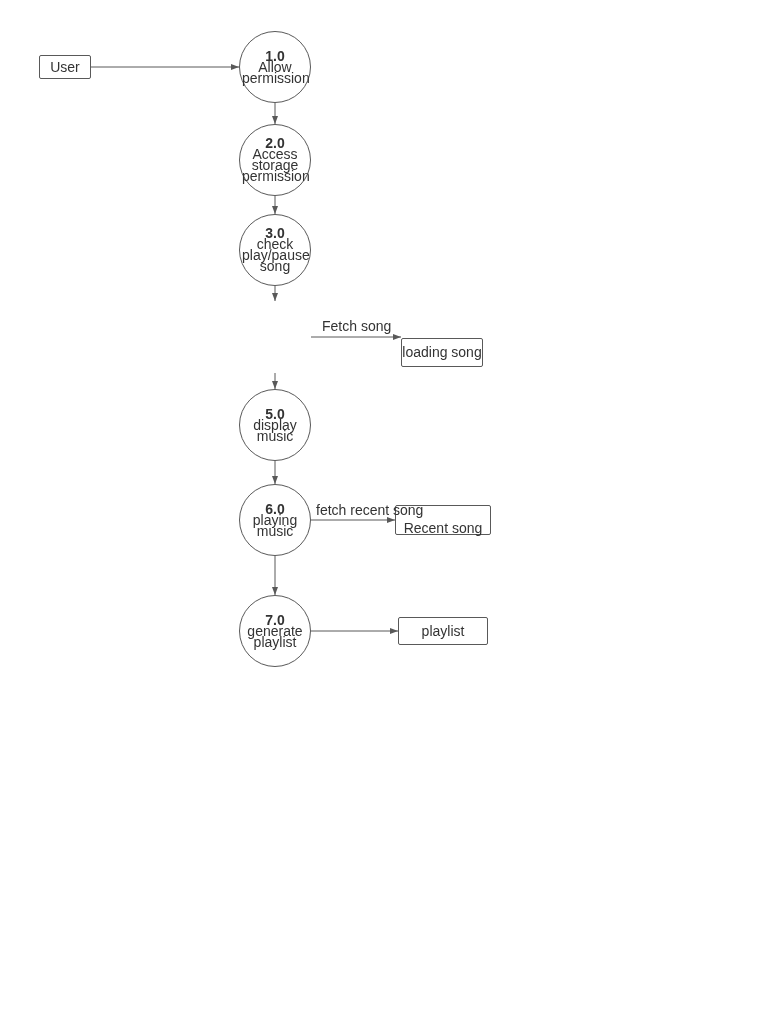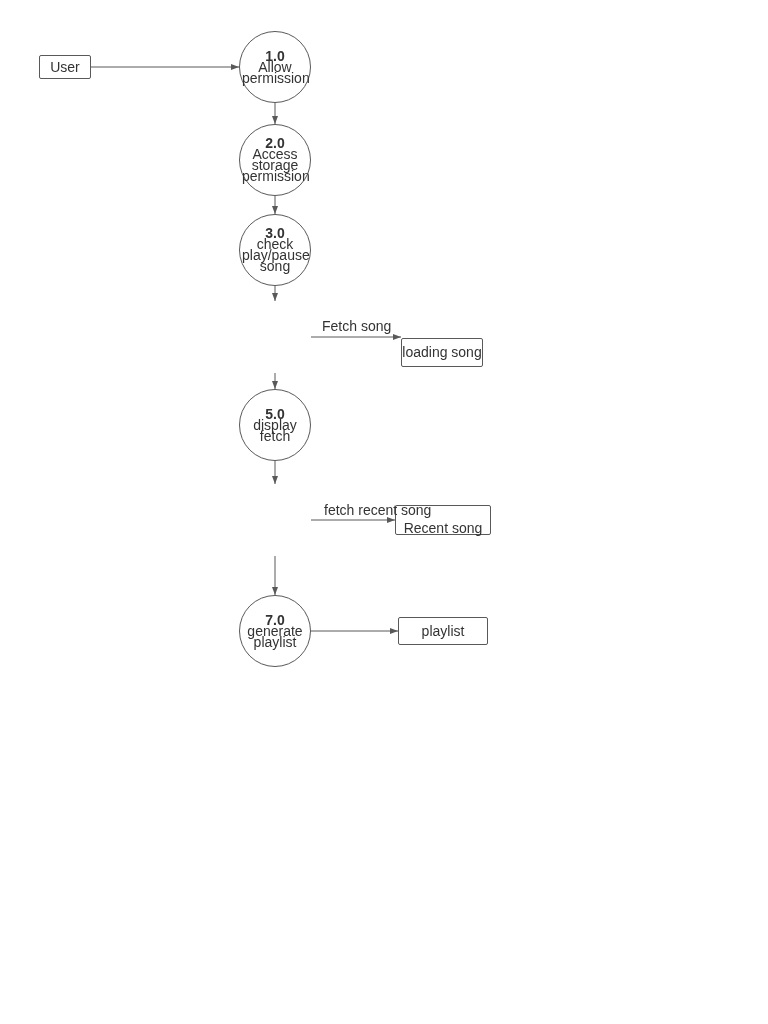--- a/index.html
+++ b/index.html
@@ -114,23 +114,27 @@
   <div class="node process-node" style="left:239px; top:214px; width:72px; height:72px;">
     <span class="process-number">3.0</span>
     <span class="process-label">check
 play/pause
 song</span>
   </div>
 
 
   <div class="node process-node" style="left:239px; top:389px; width:72px; height:72px;">
     <span class="process-number">5.0</span>
-    <span class="process-label">display fetch</span>
+    <span class="process-label">display music</span>
   </div>
 
+  <div class="node process-node" style="left:239px; top:484px; width:72px; height:72px;">
+    <span class="process-number">6.0</span>
+    <span class="process-label">playing music</span>
+  </div>
 
   <div class="node process-node" style="left:239px; top:595px; width:72px; height:72px;">
     <span class="process-number">7.0</span>
     <span class="process-label">generate
 playlist</span>
   </div>
 
   <div class="node rect-node" style="left:401px; top:322px; width:82px; height:29px;margin-top:16px;">
     <span>loading song</span>
   </div>
@@ -138,15 +142,15 @@
   <div class="node rect-node" style="left:395px; top:505px; width:96px; height:30px;align-items:flex-end;">
     <span>Recent song</span>
   </div>
 
   <div class="node rect-node" style="left:398px; top:617px; width:90px; height:28px;">
     <span>playlist</span>
   </div>
 
   <div class="flow-label" style="left:322px; top:320px;">Fetch song</div>
 
-  <div class="flow-label" style="left:324px; top:504px;">fetch recent song</div>
+  <div class="flow-label" style="left:316px; top:504px;">fetch recent song</div>
 
 </div>
 
 </body></html>

